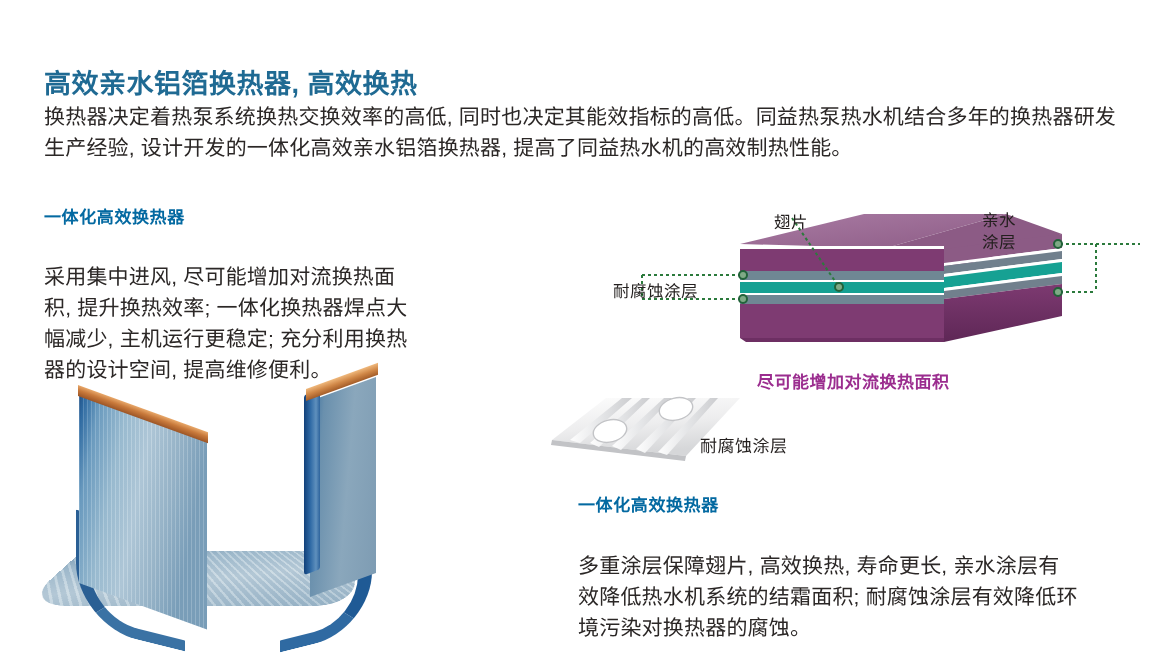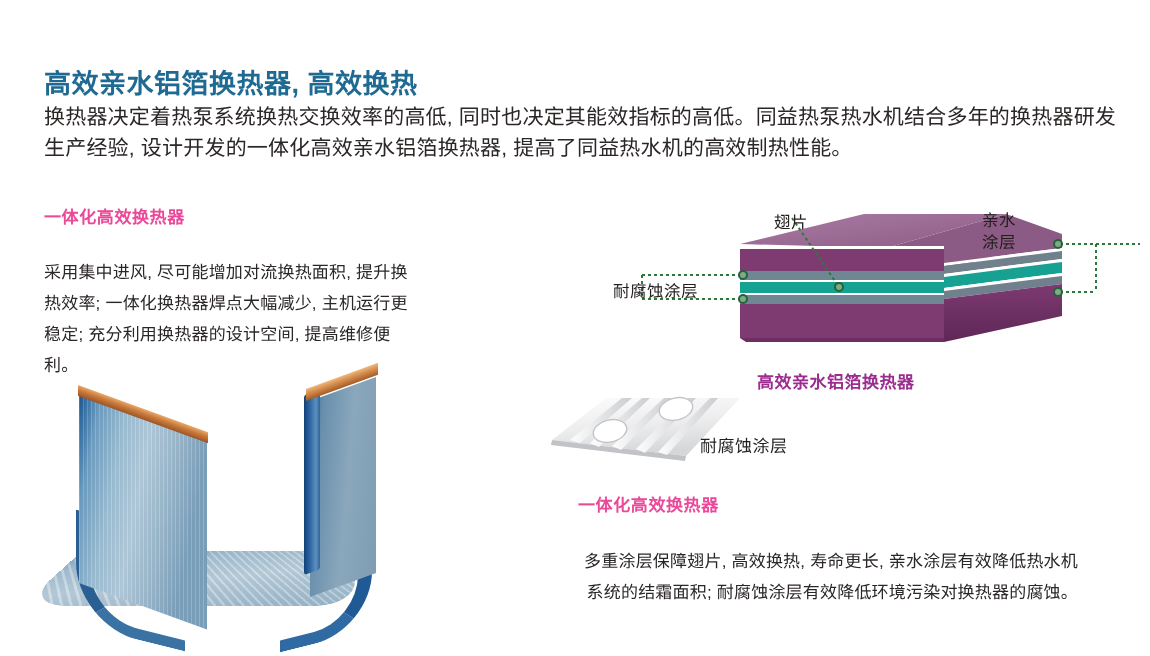--- a/index.html
+++ b/index.html
@@ -39,36 +39,36 @@
     font-size: 21px;
     line-height: 31px;
     color: #2b2726;
     letter-spacing: 0.2px;
   }
 
   .sec-head {
     position: absolute;
     font-size: 17px;
     font-weight: 700;
-    color: #ec4899;
+    color: #0369a1;
     letter-spacing: 0.6px;
     white-space: nowrap;
   }
   .sec-head.left  { left: 44px;  top: 203px; }
   .sec-head.right { left: 578px; top: 491px; }
 
   .sec-body {
     position: absolute;
-    font-size: 17px;
+    font-size: 21px;
     line-height: 31px;
     color: #2b2726;
     letter-spacing: 0.2px;
   }
   .sec-body.left  { left: 44px;  top: 240px; width: 375px; }
-  .sec-body.right { left: 578px; top: 529px; width: 500px; text-align: right; }
+  .sec-body.right { left: 578px; top: 529px; width: 500px; }
 
   
   .photo-left {
     position: absolute;
     left: 52px;
     top: 383px;
     width: 378px;
     height: 255px;
   }
   .ux-stage {
@@ -301,21 +301,21 @@
   </svg>
 </div>
 
 <div class="diag-label lbl-fin">翅片</div>
 
 <div class="diag-label lbl-hydro">亲水
 涂层</div>
 
 <div class="diag-label lbl-anti">耐腐蚀涂层</div>
 
-<div class="caption-purple">高效亲水铝箔换热器</div>
+<div class="caption-purple">尽可能增加对流换热面积</div>
 
 <div class="fin-photo">
   <svg width="200" height="78" viewBox="0 0 200 78">
     <defs>
       <linearGradient id="finBase" x1="0" y1="0" x2="0.3" y2="1">
         <stop offset="0%" stop-color="#fdfdfd"></stop>
         <stop offset="55%" stop-color="#ededee"></stop>
         <stop offset="100%" stop-color="#d6d7d9"></stop>
       </linearGradient>
       <linearGradient id="ridge" x1="0" y1="0" x2="1" y2="0">

